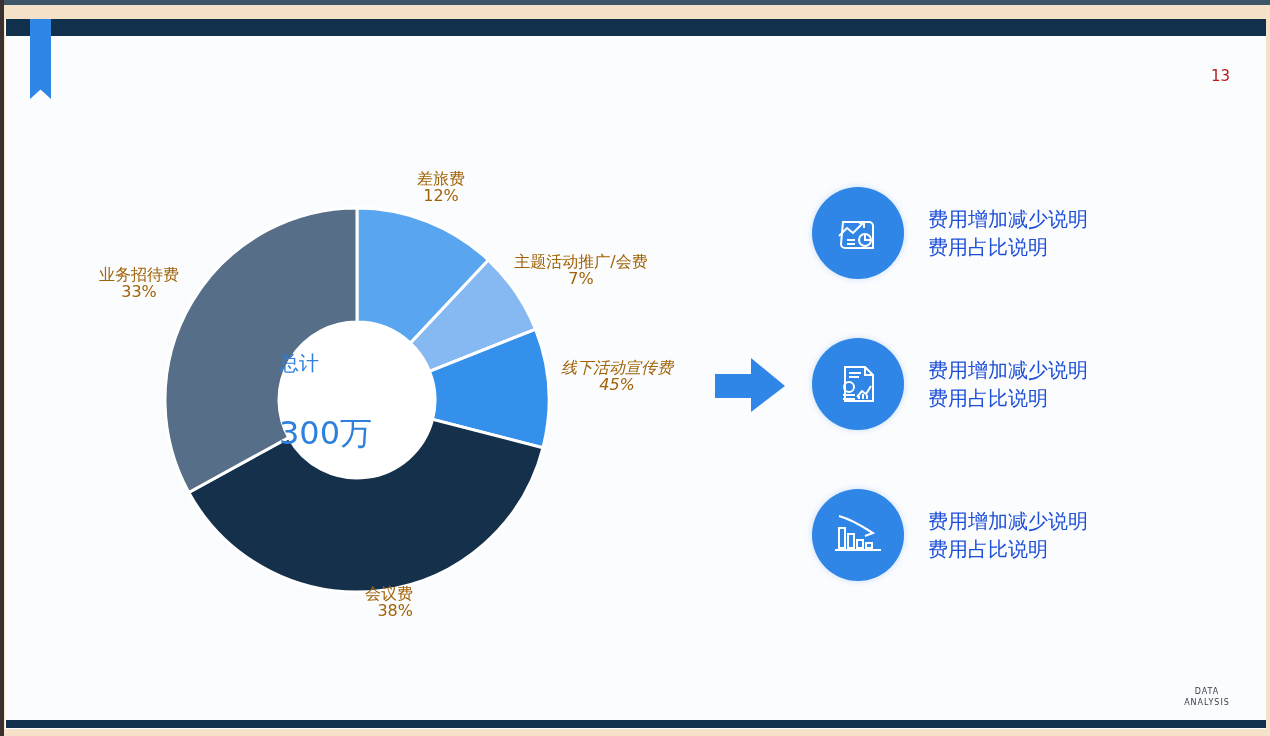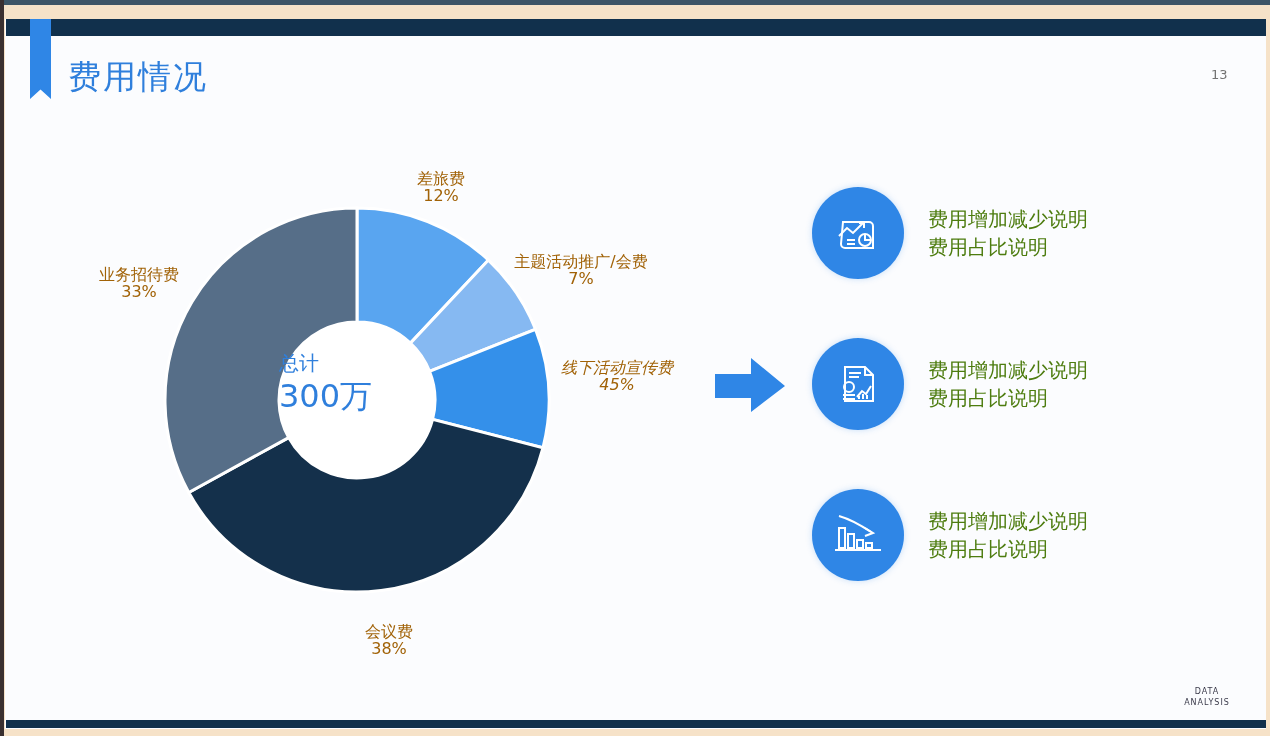--- a/index.html
+++ b/index.html
@@ -4,42 +4,41 @@
 <style>
   html,body{margin:0;padding:0;}
   body{width:1270px;height:736px;position:relative;overflow:hidden;background:#f6e2c8;font-family:"DejaVu Sans","Liberation Sans",sans-serif;}
   .topstrip{position:absolute;left:0;top:0;width:1270px;height:5px;background:#3d5566;}
   .leftstrip{position:absolute;left:0;top:0;width:4px;height:736px;background:#3a3030;}
   .slide{position:absolute;left:5px;top:19px;width:1261px;height:710px;background:#fbfcfe;}
   .topbar{position:absolute;left:1px;top:0;width:1260px;height:17px;background:#11304c;}
   .botbar{position:absolute;left:1px;top:701px;width:1260px;height:8px;background:#11304c;}
   .ribbon{position:absolute;left:25px;top:0;width:21px;height:80px;background:#2f86e6;clip-path:polygon(0 0,100% 0,100% 100%,50% 88%,0 100%);}
   .title{position:absolute;left:63px;top:36px;font-size:33px;color:#2f7fdc;letter-spacing:2px;}
-  .pagenum{position:absolute;left:1206px;top:48px;font-size:13px;color:#737373;}
+  .pagenum{position:absolute;left:1206px;top:48px;font-size:15px;color:#b91c1c;}
   .da{position:absolute;left:1170px;top:667px;width:64px;text-align:center;font-size:8px;line-height:11px;color:#3a3a4a;letter-spacing:1px;}
   svg.donut{position:absolute;left:0;top:0;}
   .lbl{position:absolute;text-align:center;font-size:16px;line-height:17px;color:#a16207;transform:translateX(-50%);white-space:nowrap;}
   .center{position:absolute;left:274px;top:331px;width:168px;text-align:left;color:#2f7fdc;}
   .center .c1{font-size:20px;line-height:26px;}
-  .center .c2{font-size:32px;line-height:40px;}
+  .center .c2{font-size:32px;line-height:40px;margin-top:37px;}
   .arrow{position:absolute;left:710px;top:339px;}
   .item{position:absolute;left:807px;display:flex;align-items:center;}
   .circ{width:92px;height:92px;border-radius:50%;background:#2f86e6;display:flex;align-items:center;justify-content:center;box-shadow:0 0 6px rgba(47,134,230,.25);}
-  .itext{margin-left:24px;font-size:20px;line-height:28px;color:#4d7c0f;}
+  .itext{margin-left:24px;font-size:20px;line-height:28px;color:#1d4ed8;}
 </style>
 </head>
 <body>
 
 <div class="topstrip"></div>
 <div class="leftstrip"></div>
 
 <div class="slide">
   <div class="topbar"></div>
   <div class="ribbon"></div>
-  <div class="title">费用情况</div>
   <div class="pagenum">13</div>
 
   <svg class="donut" id="donut" width="1261" height="710">
       <path d="M352,189 A192,192 0 0 1 483.4330443383082,241.038023535089 L405.3946742624377,324.1404470611299 A78,78 0 0 0 352,303 Z" fill="#59a5f0" stroke="#ffffff" stroke-width="3"></path>
       <path d="M483.4330443383082,241.038023535089 A192,192 0 0 1 530.5170852905443,310.32008588454187 L424.5225658992836,352.28628489059514 A78,78 0 0 0 405.3946742624377,324.1404470611299 Z" fill="#86b9f2" stroke="#ffffff" stroke-width="3"></path>
       <path d="M530.5170852905443,310.32008588454187 A192,192 0 0 1 537.9679669366972,428.7484583356521 L427.5494865680332,400.3978111988587 A78,78 0 0 0 424.5225658992836,352.28628489059514 Z" fill="#3490ea" stroke="#ffffff" stroke-width="3"></path>
       <path d="M537.9679669366972,428.7484583356521 A192,192 0 0 1 183.74911743157818,473.4967054275293 L283.6480789565786,418.5767865799338 A78,78 0 0 0 427.5494865680332,400.3978111988587 Z" fill="#14304b" stroke="#ffffff" stroke-width="3"></path>
       <path d="M183.74911743157818,473.4967054275293 A192,192 0 0 1 351.99999999999994,189 L352,303 A78,78 0 0 0 283.6480789565786,418.5767865799338 Z" fill="#566e88" stroke="#ffffff" stroke-width="3"></path>
       <circle cx="352" cy="381" r="78" fill="#ffffff"></circle>
     </svg>
@@ -49,21 +48,21 @@
         <div>12%</div>
       </div>
       <div class="lbl" style="left: 576px; top: 234px;">
         <div>主题活动推广/会费</div>
         <div>7%</div>
       </div>
       <div class="lbl" style="left: 612px; top: 340px; font-style: italic;">
         <div>线下活动宣传费</div>
         <div>45%</div>
       </div>
-      <div class="lbl" style="left: 384px; top: 604px;">
+      <div class="lbl" style="left: 384px; top: 566px; text-align: right;">
         <div>会议费</div>
         <div>38%</div>
       </div>
       <div class="lbl" style="left: 134px; top: 247px;">
         <div>业务招待费</div>
         <div>33%</div>
       </div>
     </div>
 
   <div class="center">

